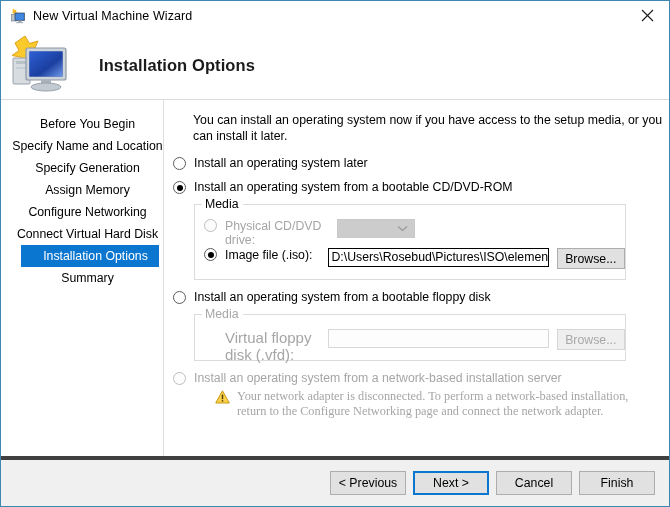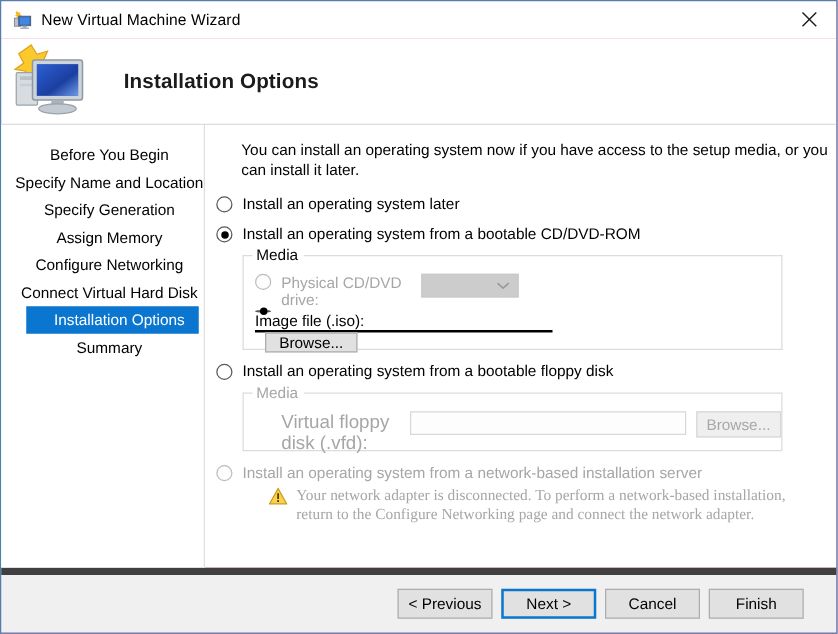--- a/index.html
+++ b/index.html
@@ -197,21 +197,21 @@
     font-size: 12.3px;
     color: #000;
   }
   .fieldset.disabled > .legend { color: #a6a6a6; }
   .fieldset-inner { padding: 14px 0 0 9px; }
 
   .media-row {
     display: flex;
     height: 22px;
   }
-  .media-row + .media-row { margin-top: 7px; flex-direction: column; }
+  .media-row + .media-row { margin-top: 7px; }
   .media-row .radio { margin-top: 0; }
   .media-row-label {
     font-size: 12.3px;
     width: 112px;
     color: #000;
   }
   .media-row-label.disabled { color: #a6a6a6; }
   .plain-label {
     font-size: 15px;
     color: #a6a6a6;
@@ -289,25 +289,25 @@
     line-height: 15px;
     color: #a6a6a6;
     font-family: Liberation Serif, serif;
   }
 
   
   .footer {
     height: 46px;
     min-height: 46px;
     background: #f0f0f0;
-    border-top: 6px solid #404040;
+    border-top: 4px solid #404040;
     display: flex;
     align-items: center;
     justify-content: flex-end;
-    padding-right: 26px;
+    padding-right: 14px;
     gap: 7px;
   }
   .footer .btn {
     width: 76px;
     height: 24px;
   }
   .footer .btn.default {
     border: 2px solid #0b76cf;
     background: #e1e1e1;
   }

